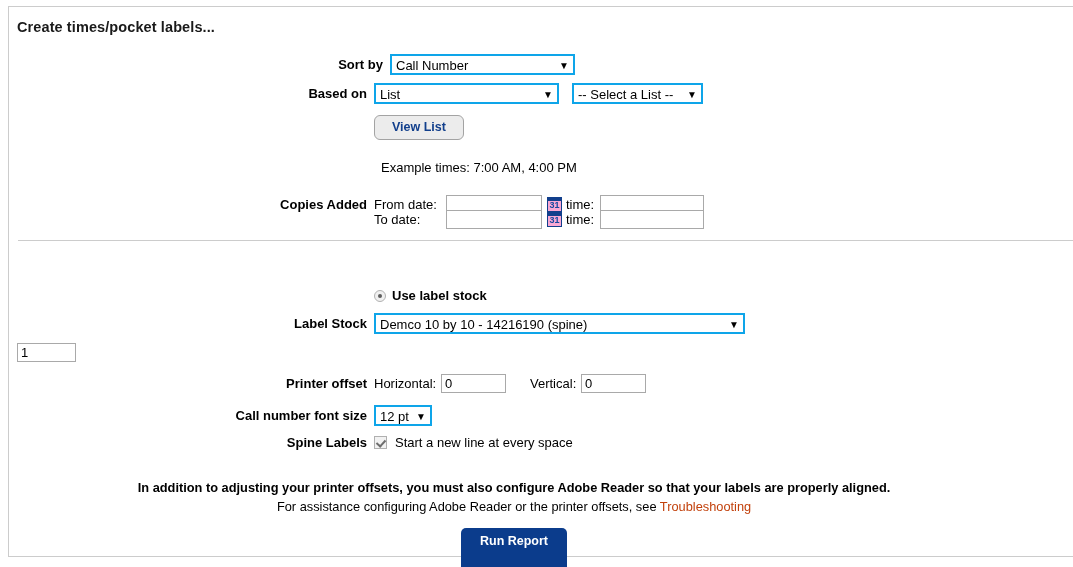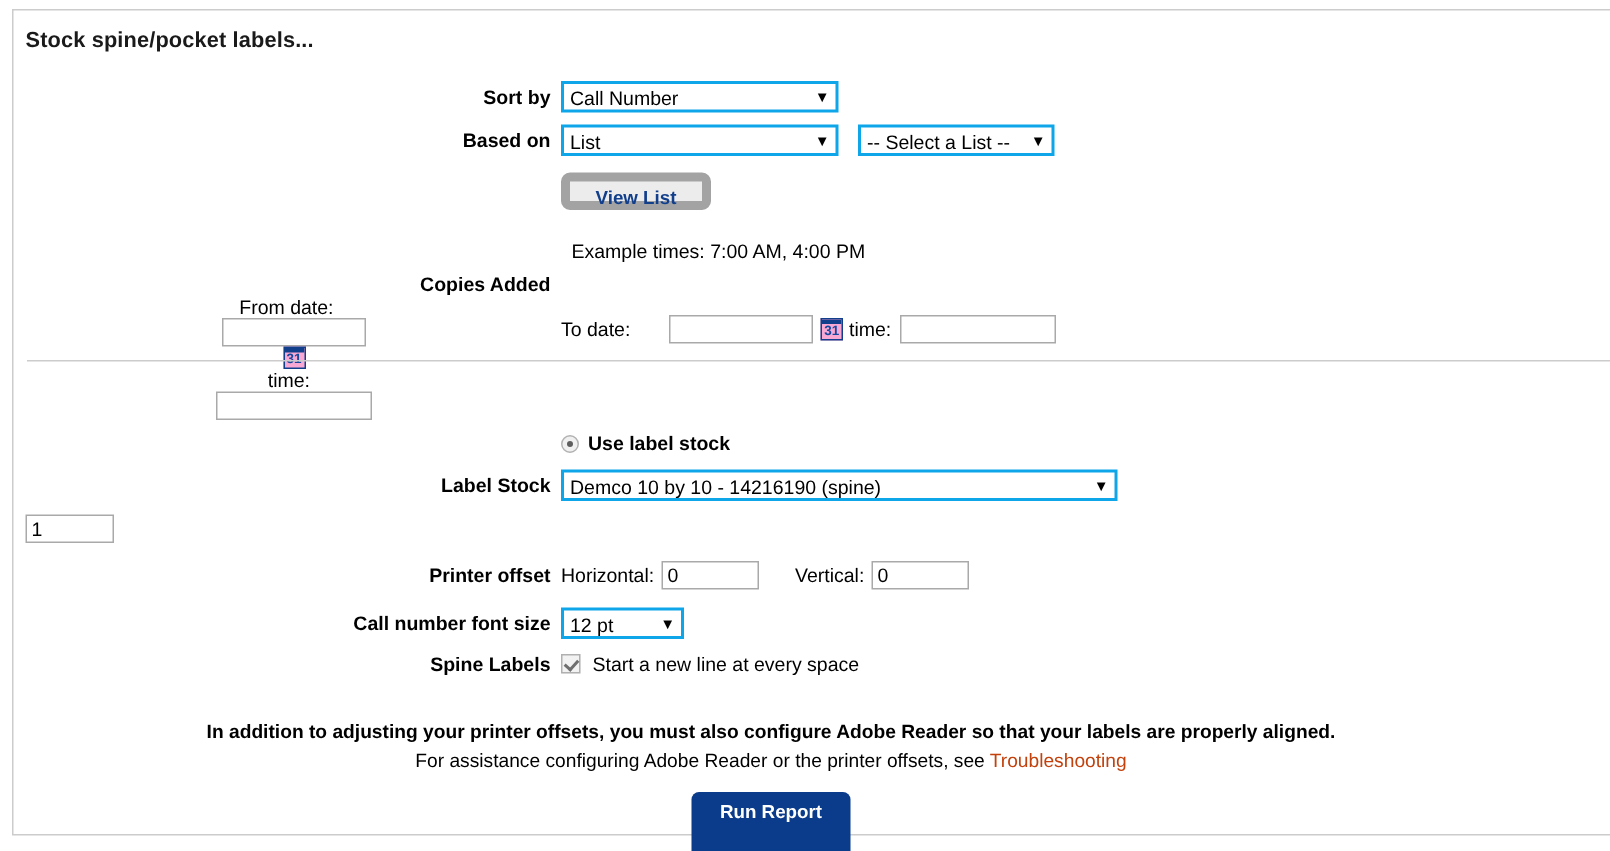--- a/index.html
+++ b/index.html
@@ -79,30 +79,30 @@
     top: 0;
     line-height: 19px;
     font-size: 10px;
     color: #000;
   }
 
   #sel-sortby { width: 185px; }
   #sel-basedon { width: 185px; }
   #sel-list { width: 131px; }
   #sel-labelstock { width: 371px; }
-  #sel-fontsize { width: 82px; }
+  #sel-fontsize { width: 58px; }
 
   
   .btn-secondary {
     box-sizing: border-box;
     display: inline-block;
     height: 25px;
     line-height: 23px;
     padding: 0 17px;
-    border: 6px solid #a3a3a3;
+    border: 1px solid #a3a3a3;
     border-radius: 6px;
     background: #ececec;
     color: #123f8c;
     font-weight: bold;
     font-size: 12.5px;
     text-align: center;
     cursor: pointer;
   }
   .btn-primary {
     box-sizing: border-box;
@@ -268,23 +268,23 @@
     left: 0;
     width: 1010px;
     text-align: center;
   }
 </style>
 </head>
 <body>
 
 <div id="panel">
 
-  <div id="page-title">Stock spine/pocket labels...</div>
-
-  <div class="row" style="left:8px; top:47px;">
+  <div id="page-title">Create times/pocket labels...</div>
+
+  <div class="row" style="left:24px; top:47px;">
     <span class="row-label">Sort by</span>
     <span class="sel" id="sel-sortby">
       <span>Call Number</span>
       <span class="arw">▼</span>
     </span>
   </div>
 
   <div class="row" style="left:8px; top:76px;">
     <span class="row-label">Based on</span>
     <span class="sel" id="sel-basedon">
@@ -298,21 +298,21 @@
     </span>
   </div>
 
   <div class="row" style="left:8px; top:108px;">
     <span class="row-label"></span>
     <span class="btn-secondary">View List</span>
   </div>
 
   <div id="example-times">Example times: 7:00 AM, 4:00 PM</div>
 
-  <div class="row" style="left:8px; top:175px;flex-direction:column;">
+  <div class="row" style="left:8px; top:188px;">
     <span class="row-label">Copies Added</span>
     <span class="inline-label" style="width:72px;">From date:</span>
     <input class="txt date-input" type="text" value="" style="">
     <span class="cal-icon">
       <span class="cal-top"></span>
       <span class="cal-num">31</span>
     </span>
     <span class="inline-label" style="width:34px;">time:</span>
     <input class="txt time-input" type="text" value="" style="">
   </div>

